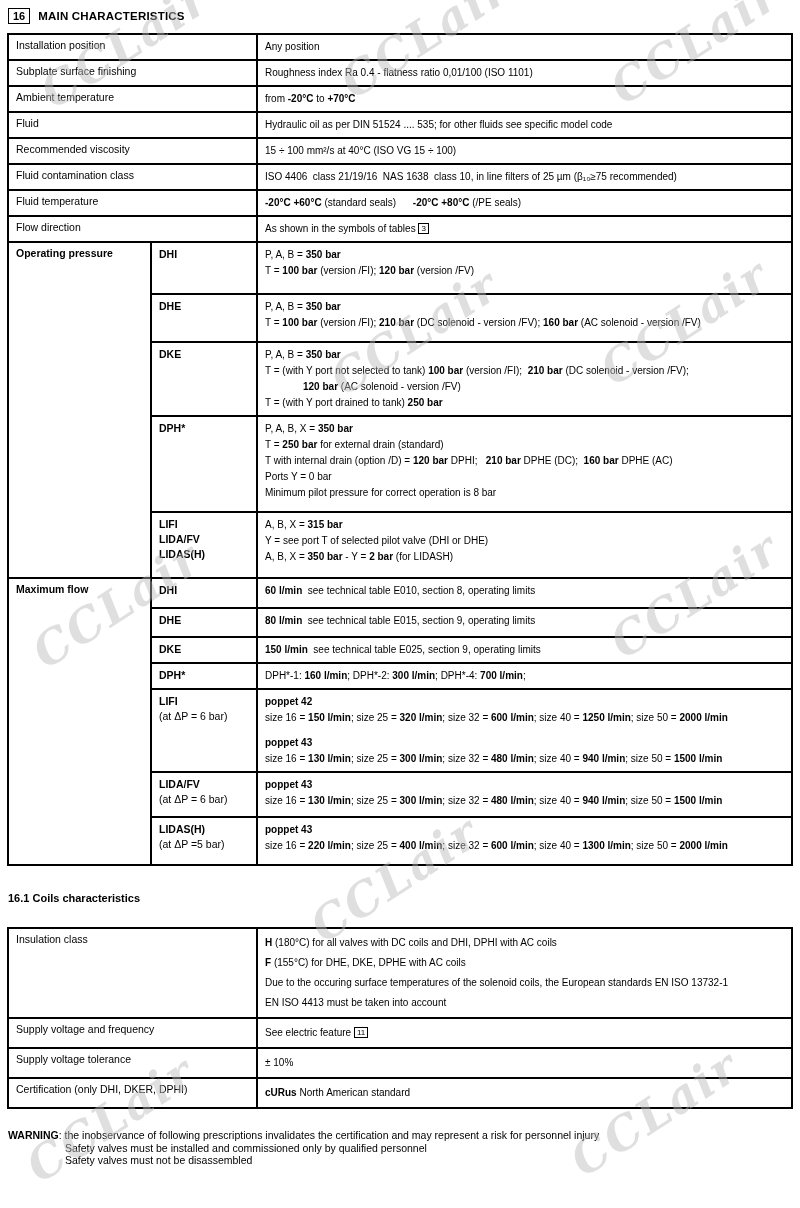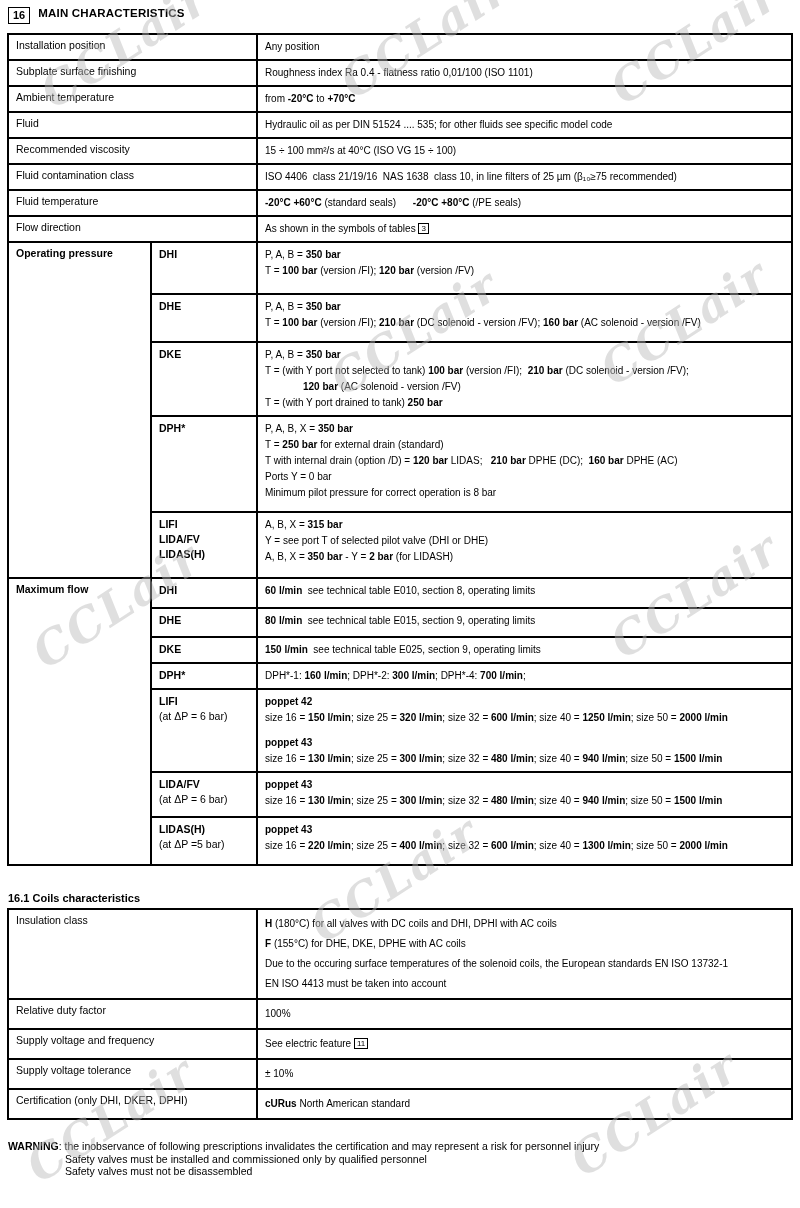--- a/index.html
+++ b/index.html
@@ -24,21 +24,21 @@
     letter-spacing: 2px;
     color: #b9b9b9;
     opacity: 0.45;
     transform: rotate(-33deg);
     pointer-events: none;
     z-index: 5;
     white-space: nowrap;
   }
 
   
-  .hdr { display: flex; margin: 2px 0 9px 1px; height: 17px; }
+  .hdr { display: flex; align-items: center; margin: 2px 0 9px 1px; height: 17px; }
   .numbox {
     display: inline-block;
     border: 1.5px solid #000;
     font-weight: bold; font-size: 11px;
     padding: 0 4px; line-height: 14px;
     margin-right: 8px;
   }
   .hdr-title { font-weight: bold; font-size: 11.5px; letter-spacing: 0.2px; }
 
   
@@ -69,21 +69,21 @@
     border: 1px solid #000;
     font-size: 8px;
     line-height: 9px;
     padding: 0 2px;
     vertical-align: 1px;
   }
   .ln.indent { padding-left: 38px; }
   .ln.gap { margin-top: 9px; }
 
   
-  .subsection { font-weight: bold; font-size: 11px; margin: 26px 0 4px 1px; }
+  .subsection { font-weight: bold; font-size: 11px; margin: 26px 0 23px 1px; }
   table.coils td.val .ln { line-height: 20px; font-size: 10px; }
   table.coils td { height: 27px; }
 
   
   .warning { margin-top: 20px; padding-left: 1px; font-size: 10.5px; }
   .warning .ln { line-height: 12.7px; font-size: 10.5px; }
   .warning .ln.indent { padding-left: 57px; }
 </style>
 </head>
 <body>
@@ -193,21 +193,21 @@
             <div class="ln"><span>T = (with Y port drained to tank) </span><span class="b">250 bar</span></div>
           </td>
     </tr>
     <tr style="height:96px">
       <td class="sub">
             <div class="ln"><span class="b">DPH*</span></div>
           </td>
       <td class="val">
             <div class="ln"><span>P, A, B, X = </span><span class="b">350 bar</span></div>
             <div class="ln"><span>T = </span><span class="b">250 bar</span><span> for external drain (standard)</span></div>
-            <div class="ln"><span>T with internal drain (option /D) = </span><span class="b">120 bar</span><span> LIDAS;   </span><span class="b">210 bar</span><span> DPHE (DC);  </span><span class="b">160 bar</span><span> DPHE (AC)</span></div>
+            <div class="ln"><span>T with internal drain (option /D) = </span><span class="b">120 bar</span><span> DPHI;   </span><span class="b">210 bar</span><span> DPHE (DC);  </span><span class="b">160 bar</span><span> DPHE (AC)</span></div>
             <div class="ln"><span>Ports Y = 0 bar</span></div>
             <div class="ln"><span>Minimum pilot pressure for correct operation is 8 bar</span></div>
           </td>
     </tr>
     <tr style="height:66px">
       <td class="sub">
             <div class="ln"><span class="b">LIFI</span></div>
             <div class="ln"><span class="b">LIDA/FV</span></div>
             <div class="ln"><span class="b">LIDAS(H)</span></div>
           </td>
@@ -297,26 +297,20 @@
         <tr style="height:88px">
       <td class="lbl">Insulation class</td>
       <td class="val">
             <div class="ln"><span class="b">H</span><span> (180°C) for all valves with DC coils and DHI, DPHI with AC coils</span></div>
             <div class="ln"><span class="b">F</span><span> (155°C) for DHE, DKE, DPHE with AC coils</span></div>
             <div class="ln"><span>Due to the occuring surface temperatures of the solenoid coils, the European standards EN ISO 13732-1</span></div>
             <div class="ln"><span>EN ISO 4413 must be taken into account</span></div>
           </td>
     </tr>
     <tr style="height:27px">
-      <td class="lbl">Relative duty factor</td>
-      <td class="val">
-            <div class="ln"><span>100%</span></div>
-          </td>
-    </tr>
-    <tr style="height:27px">
       <td class="lbl">Supply voltage and frequency</td>
       <td class="val">
             <div class="ln"><span>See electric feature </span><span class="boxed">11</span></div>
           </td>
     </tr>
     <tr style="height:27px">
       <td class="lbl">Supply voltage tolerance</td>
       <td class="val">
             <div class="ln"><span>± 10%</span></div>
           </td>

